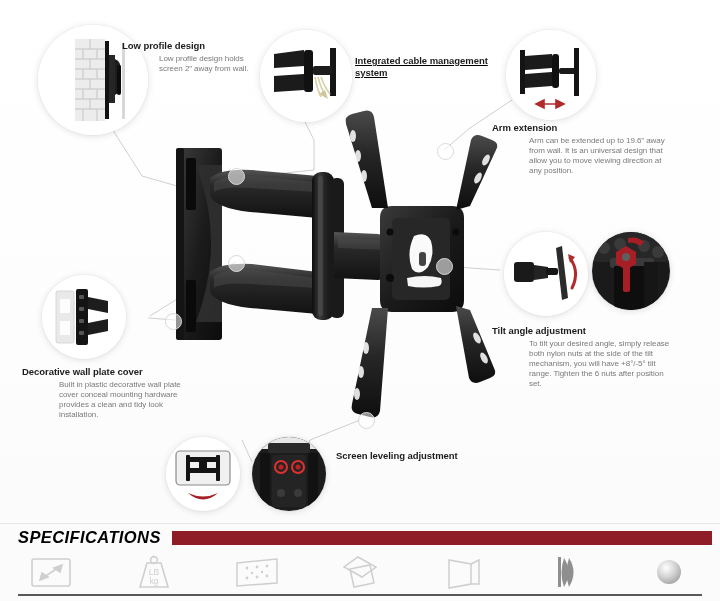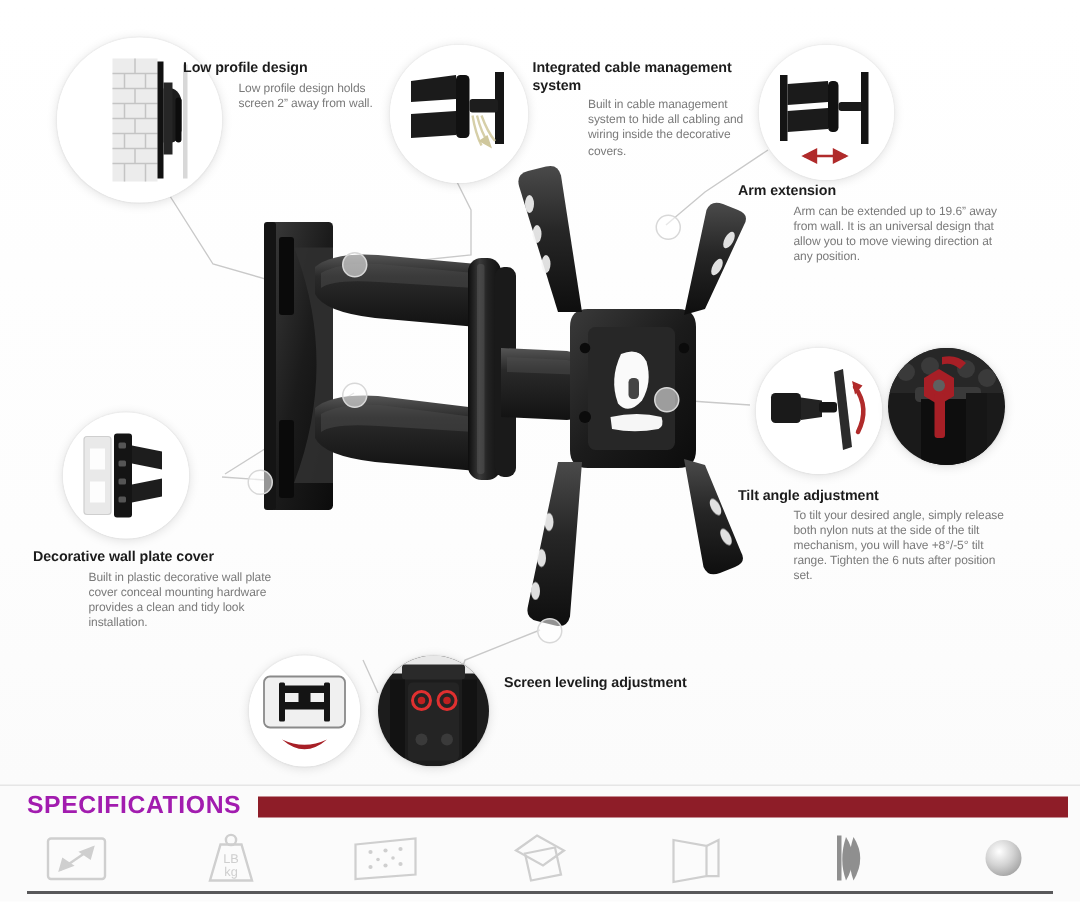--- a/index.html
+++ b/index.html
@@ -60,23 +60,24 @@
 
   
   .spec-band {
     position:absolute; left:0; bottom:0; width:720px; height:78px;
     background:#fbfbfb;
   }
   .spec-head { position:absolute; left:18px; top:5px; display:flex; align-items:center; width:694px; }
   .spec-title {
     font-size: 16.5px;
     font-weight: bold;
-    color: #a21caf;
+    color: #000000;
     letter-spacing: 0.4px;
     white-space: nowrap;
+    font-style: italic;
   }
   .spec-bar { flex:1; height:14px; background:#8E1D28; margin-left:11px; }
   .spec-icons {
     position:absolute; left:0; top:27px; width:720px; height:44px;
     display:flex; align-items:center;
   }
   .spec-icon { flex:1; display:flex; align-items:center; justify-content:center; height:44px; }
   .spec-rule { position:absolute; left:18px; bottom:5px; width:684px; height:2px; background:#58585a; }
   .top-rule { position:absolute; left:0; top:0; width:720px; height:1px; background:#e6e6e6; }
 </style>
@@ -268,23 +269,22 @@
 
       <g stroke="#d6cfa8" stroke-width="1.6" fill="none">
         <path d="M55,47 q2,12 6,20"></path>
         <path d="M58,47 q3,12 8,19"></path>
         <path d="M61,47 q4,11 9,17"></path>
       </g>
       <path d="M59,64 l9,5 l-3,-9 Z" fill="#cfc79c"></path>
     </svg>
   </div>
 
-  <div class="callout-text" style="left:355px; top:40px; width:150px;">
+  <div class="callout-text" style="left:355px; top:55px; width:150px;text-decoration:underline;">
     <h3>Integrated cable management system</h3>
-    <p>Built in cable management system to hide all cabling and wiring inside the decorative covers.</p>
   </div>
 
   <div class="bubble" style="left:506px; top:30px; width:90px; height:90px;">
     <svg class="bubble-inner" viewBox="0 0 90 90" xmlns="http://www.w3.org/2000/svg">
       <rect width="90" height="90" fill="#ffffff"></rect>
       <rect x="14" y="20" width="5" height="44" fill="#141414"></rect>
       <path d="M19,26 L46,24 L46,38 L19,40 Z" fill="#1b1b1b"></path>
       <path d="M19,44 L46,42 L46,56 L19,58 Z" fill="#1b1b1b"></path>
       <rect x="46" y="24" width="7" height="34" rx="3" fill="#111"></rect>
       <rect x="53" y="38" width="17" height="6" rx="2" fill="#1a1a1a"></rect>

